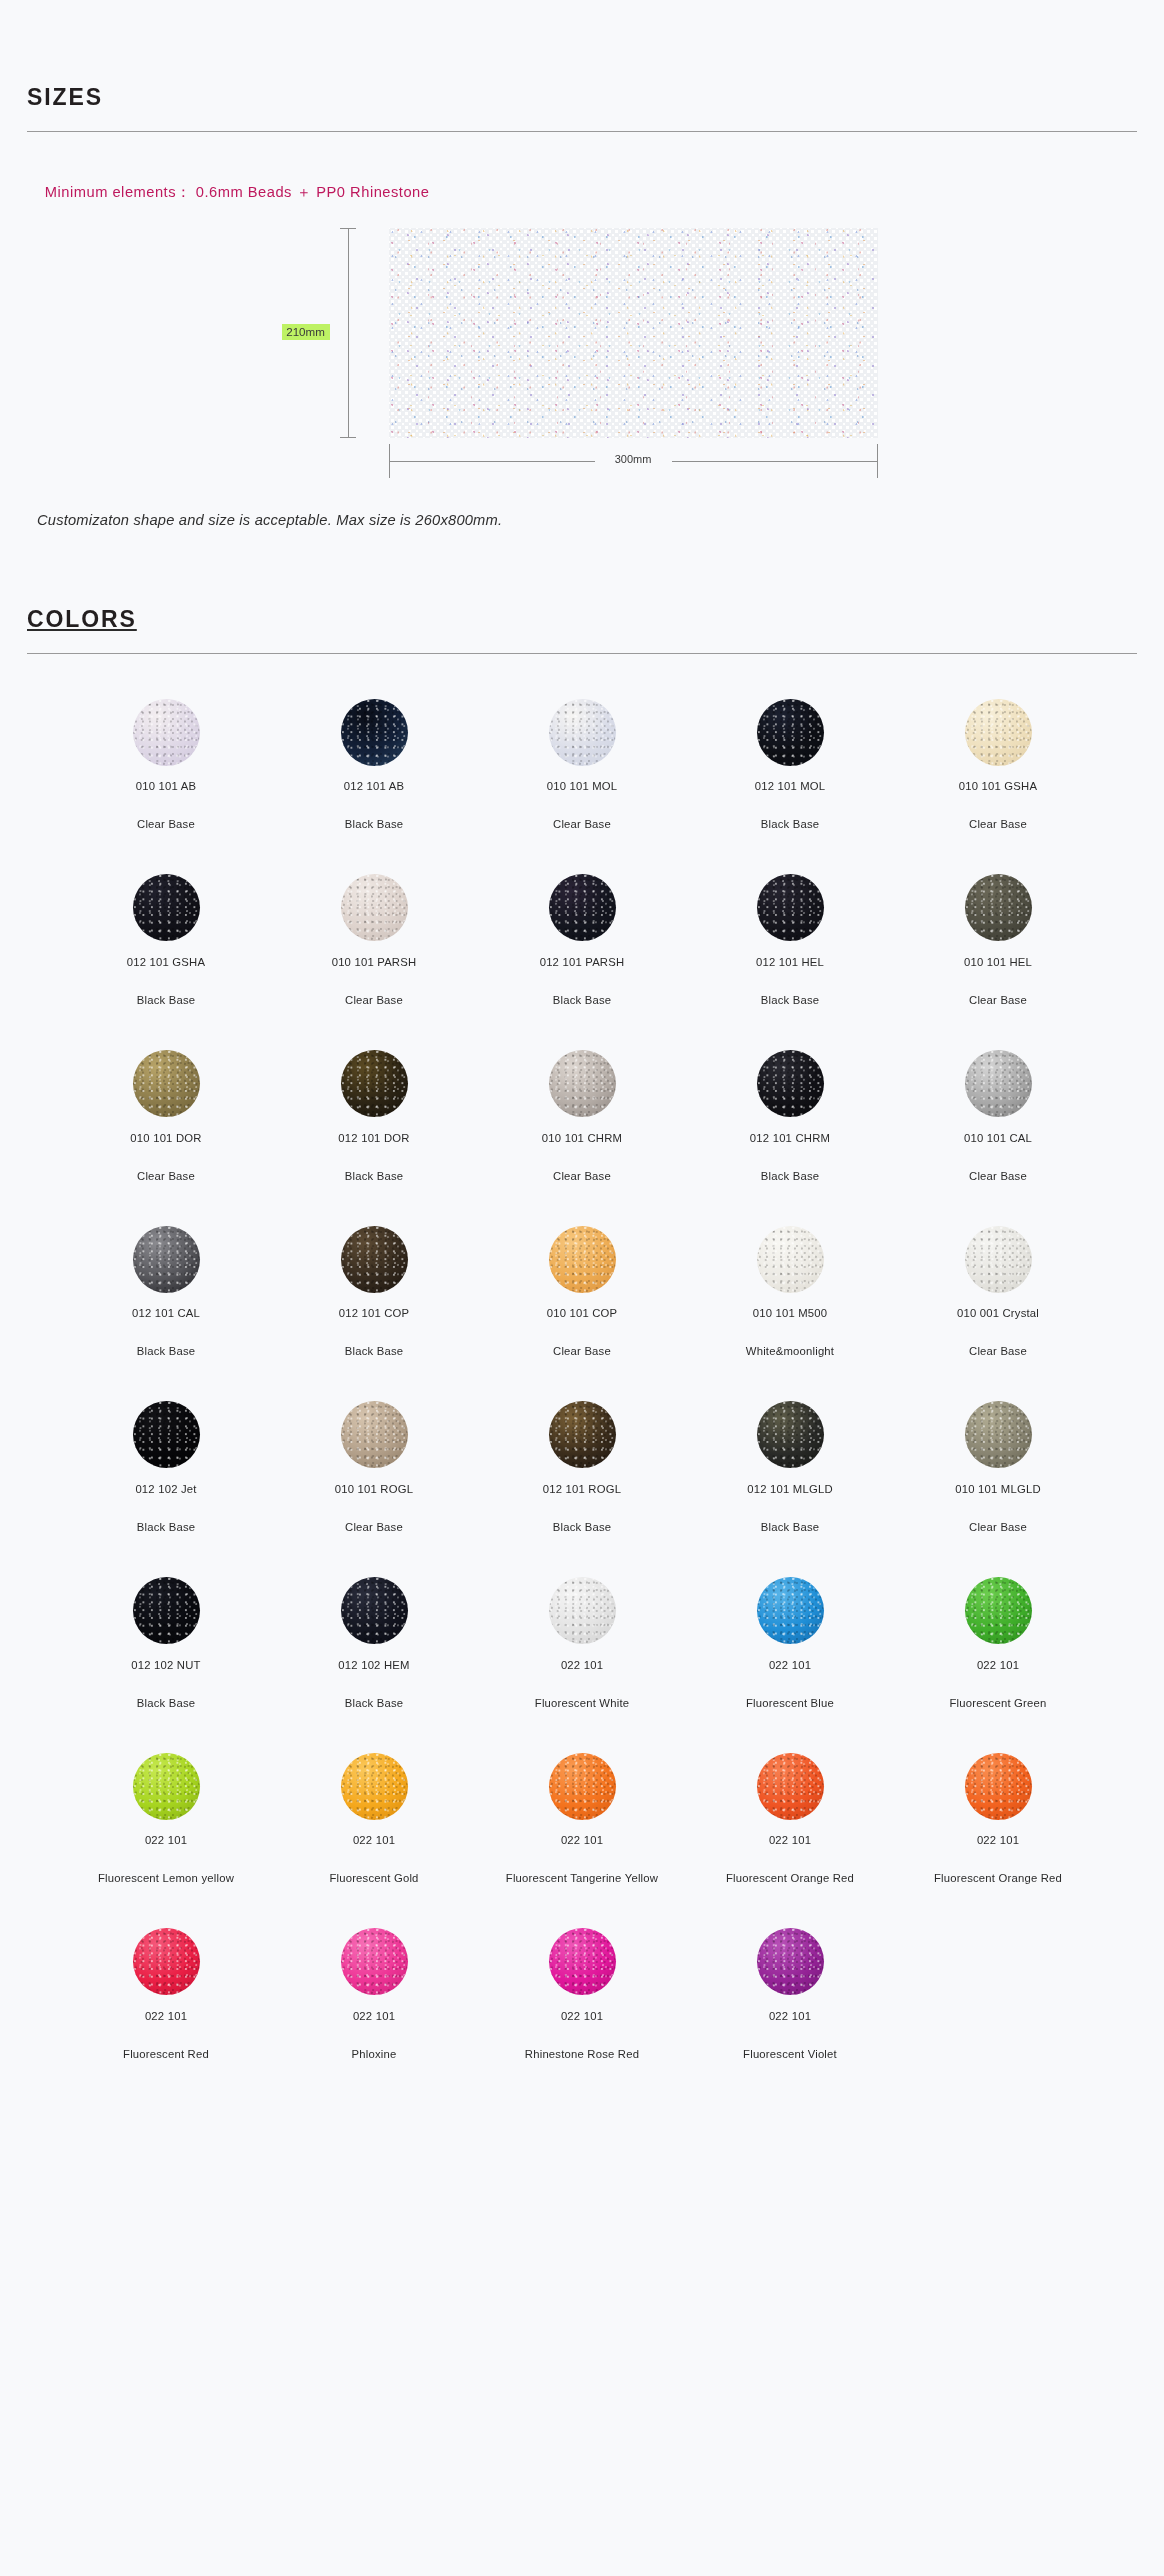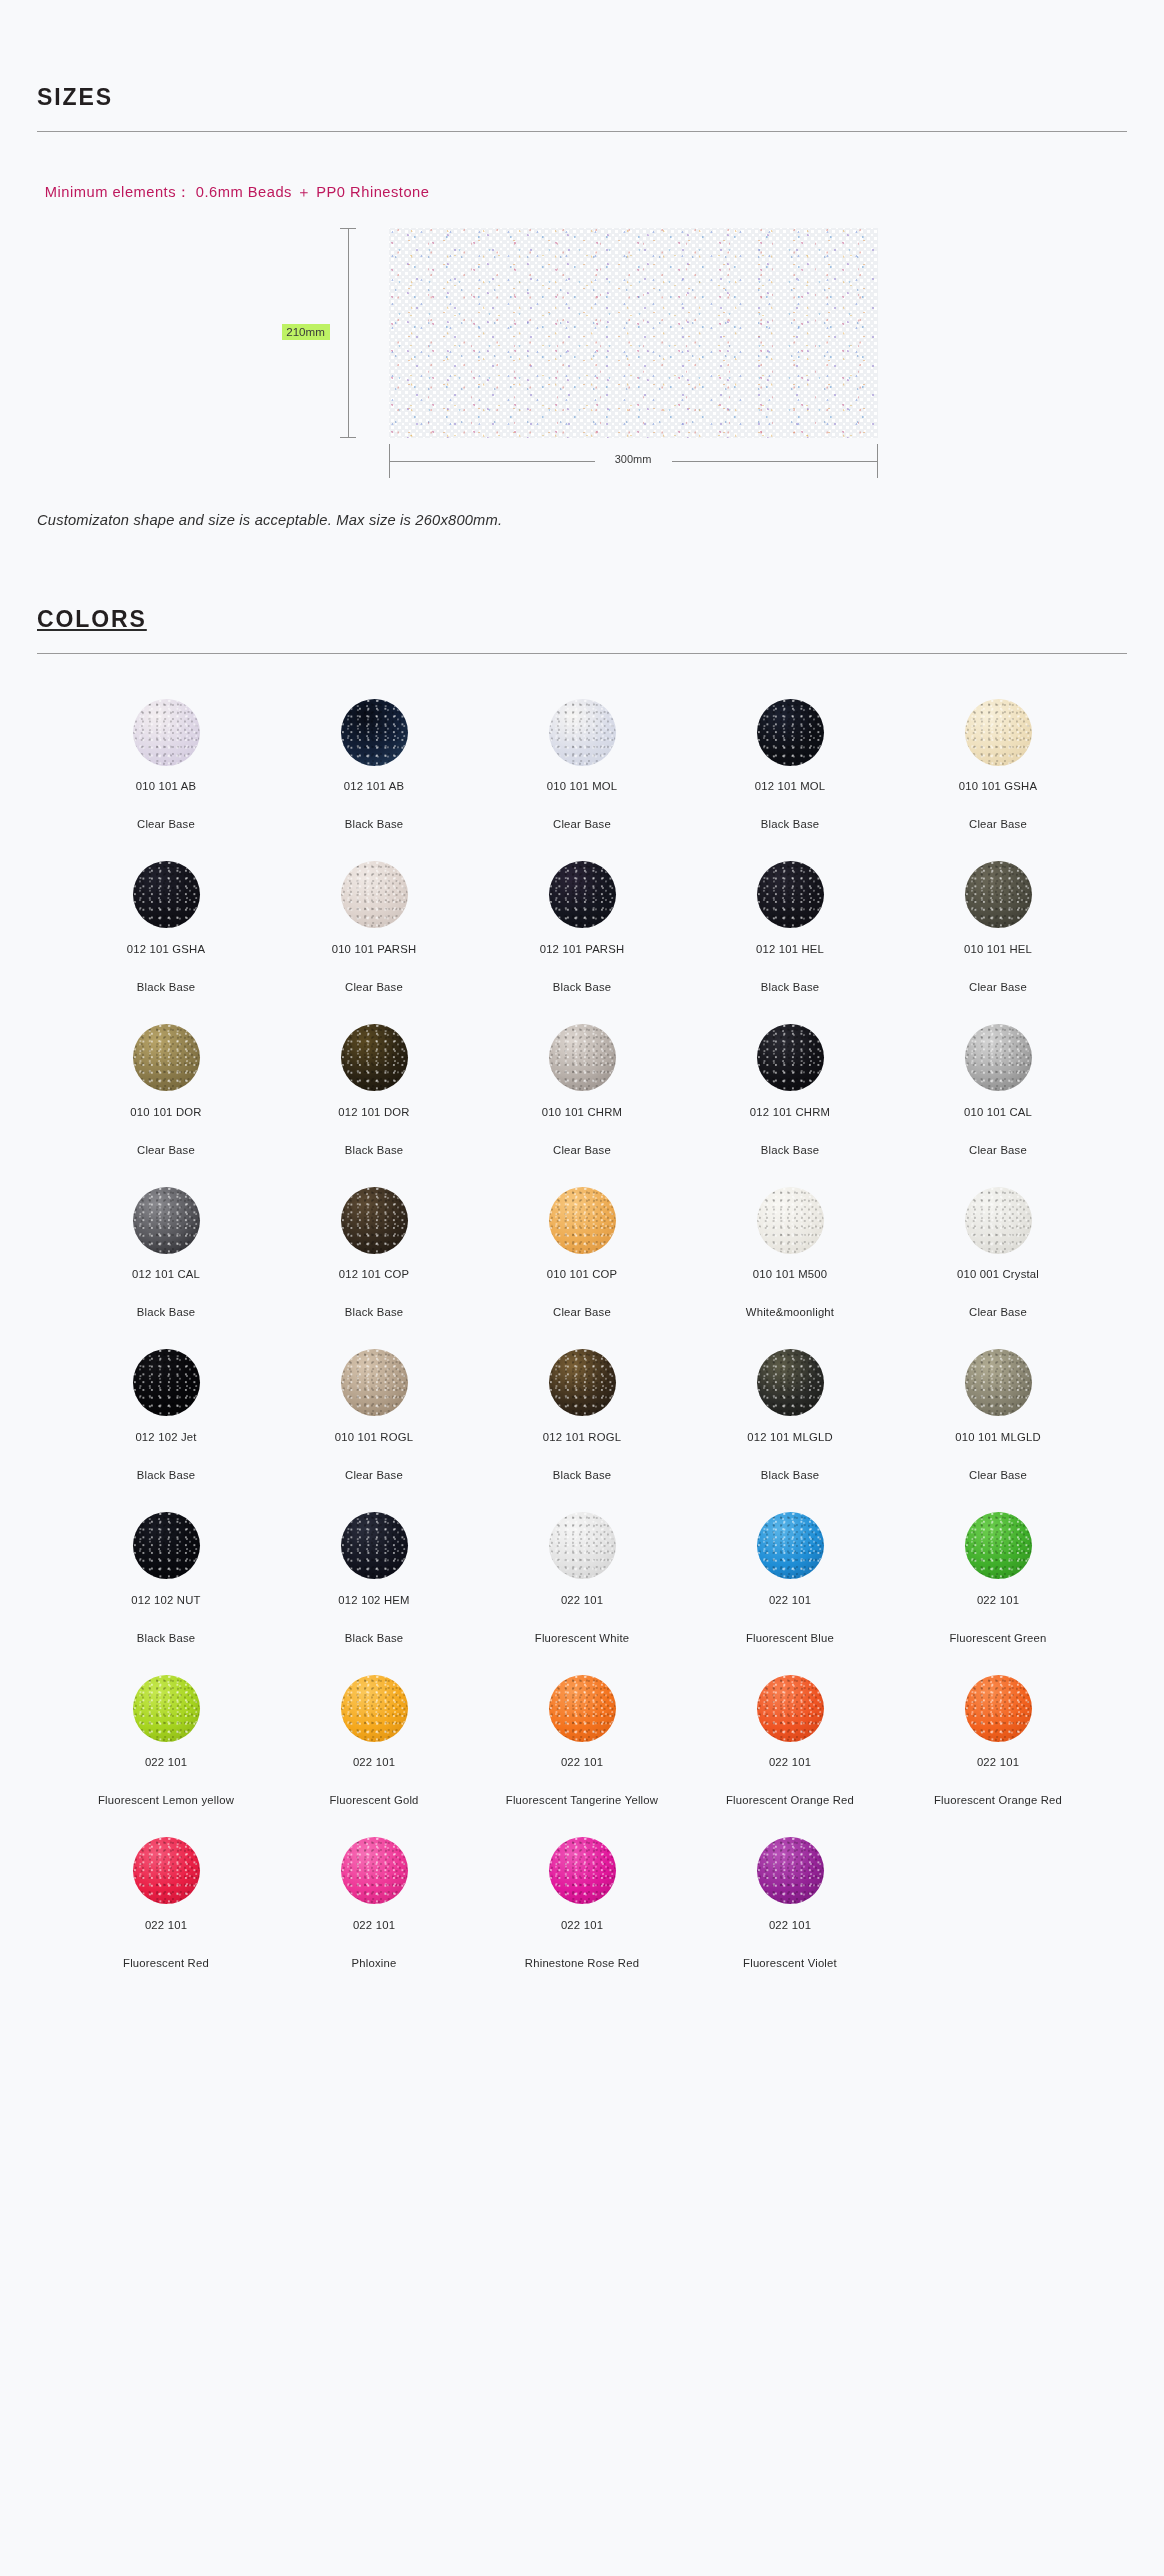--- a/index.html
+++ b/index.html
@@ -6,21 +6,21 @@
   html, body {
     width: 1164px;
     background: #f8f9fb;
     font-family: "Liberation Sans", sans-serif;
     color: #2b2b2b;
     -webkit-font-smoothing: antialiased;
   }
   .page { width: 1164px; min-height: 2576px; position: relative; background: #f8f9fb; padding: 0; }
 
   
-  .section { padding: 0 37px; }
+  .section { padding: 0 27px; }
   .section-title {
     font-size: 23px;
     letter-spacing: 1.9px;
     font-weight: 700;
     color: #231f20;
     padding-top: 0;
   }
   .section-rule {
     height: 0.8px;
     background: #9a9a9a;
@@ -135,21 +135,21 @@
     letter-spacing: 0.2px;
     font-style: italic;
   }
 
   
   .colors-grid {
     margin-top: 45px;
     padding: 0 62px 93px;
     display: grid;
     grid-template-columns: repeat(5, 1fr);
-    row-gap: 31px;
+    row-gap: 44px;
     justify-items: center;
   }
   .swatch-cell {
     width: 179px;
     display: flex;
     flex-direction: column;
     align-items: center;
   }
   .swatch-disc {
     width: 67px;

